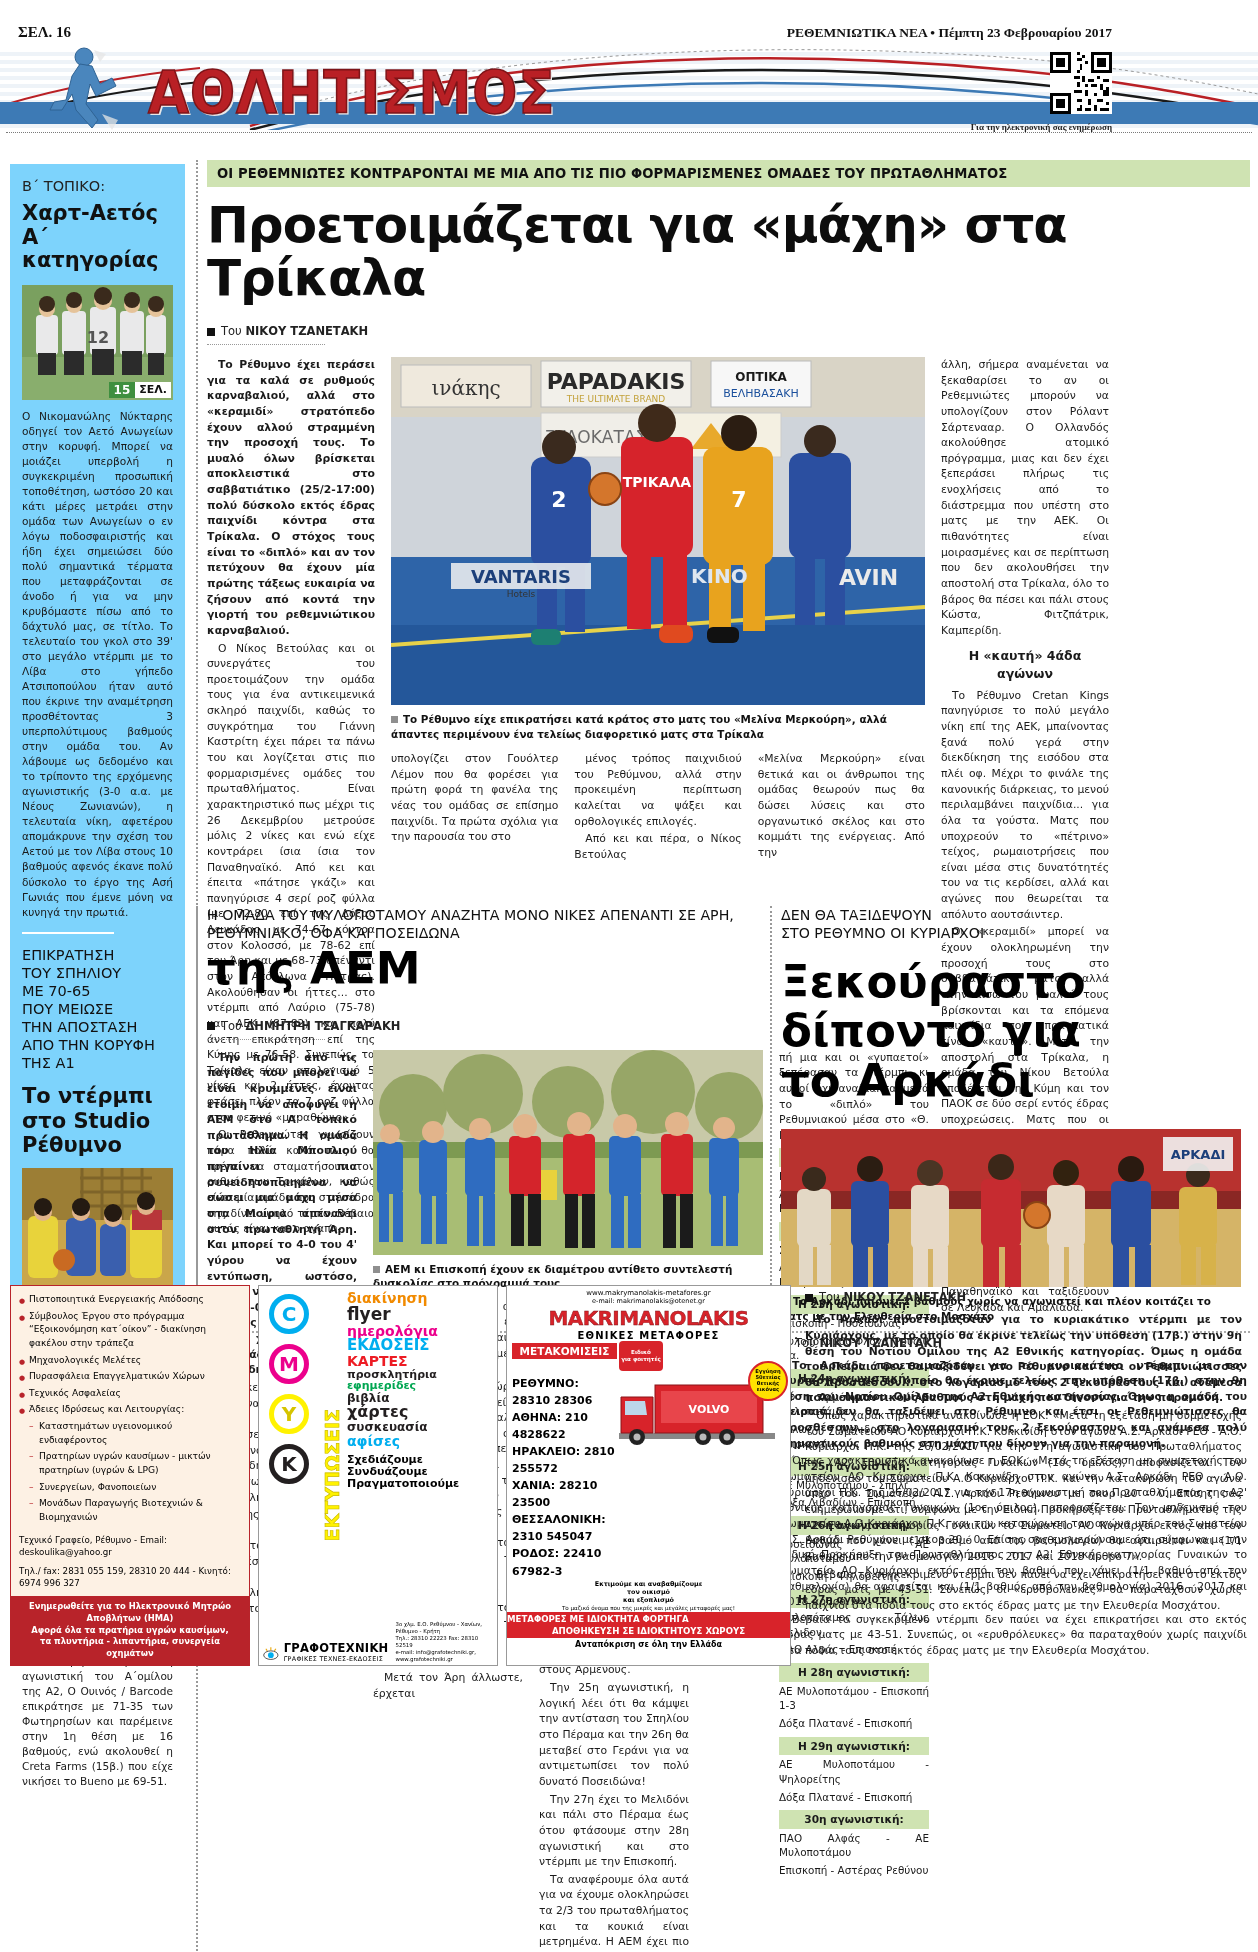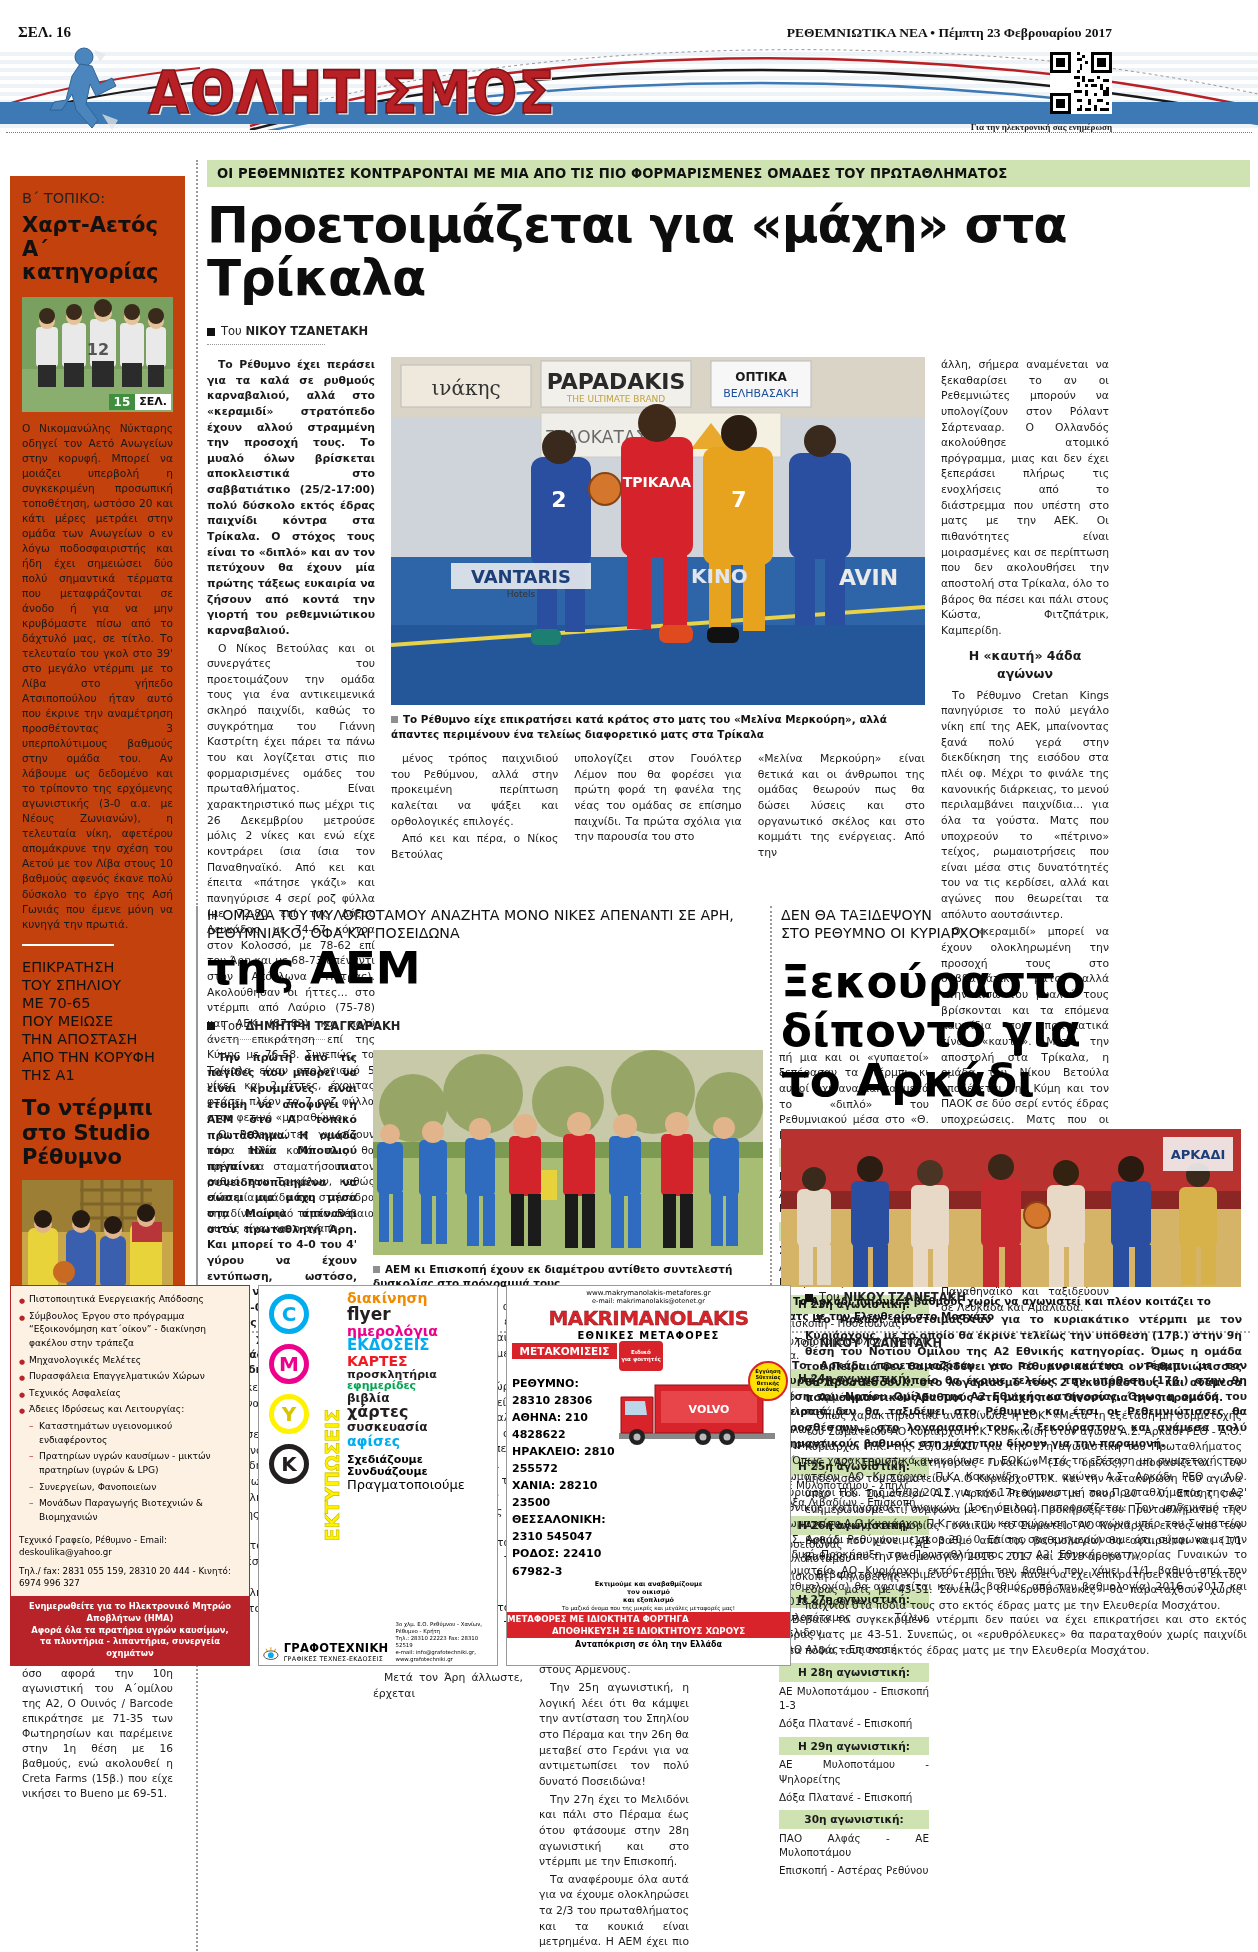--- a/index.html
+++ b/index.html
@@ -37,22 +37,22 @@
   }
   .qr { position: absolute; right: 22px; top: 52px; width: 62px; height: 62px; }
   .qr-cap { position: absolute; right: 22px; top: 122px; font-family: "Liberation Serif", serif;
             font-size: 9px; font-weight: bold; color: #222; }
 
   
   .content { position: absolute; left: 10px; top: 160px; width: 1240px; }
 
   
   .sidebar {
-    position: absolute; left: 0; top: 16px; width: 175px; height: 1270px;
-    background: #c2410c; padding: 14px 12px;
+    position: absolute; left: 0; top: 4px; width: 175px; height: 1270px;
+    background: #7dd3fc; padding: 14px 12px;
   }
   .sb-kicker { font-size: 14.5px; color: #222; margin-bottom: 8px; }
   .sb-title { font-size: 21px; font-weight: bold; line-height: 1.12; color: #111; }
   .sb-photo { position: relative; margin-top: 12px; width: 151px; height: 115px;
               background: linear-gradient(180deg,#6d8f5a 0%, #7ea068 40%, #8fae75 100%); overflow: hidden; }
   .sb-photo2 { position: relative; margin-top: 10px; width: 151px; height: 162px;
               background: linear-gradient(180deg,#b59a4a 0%, #c7a84f 40%, #a78936 100%); overflow: hidden; }
   .pg-badge { position: absolute; right: 2px; bottom: 2px; display: flex; align-items: stretch; }
   .pg-num { background: #3f8f3f; color: #fff; font-size: 12px; font-weight: bold; padding: 1px 5px; }
   .pg-sel { background: #fff; color: #111; font-size: 11px; font-weight: bold; padding: 1px 4px; }
@@ -390,25 +390,25 @@
               <text x="130" y="240" font-size="9" fill="#333" text-anchor="middle" font-family="DejaVu Sans">Hotels</text>
               <text x="448" y="228" font-size="22" font-weight="bold" fill="#eaeaea" font-family="DejaVu Sans">AVIN</text>
               <text x="300" y="226" font-size="20" font-weight="bold" fill="#dfe6ef" font-family="DejaVu Sans">KINO</text>
             </svg>
           </div>
           <div class="caption">
             <span class="sq"></span><span>Το Ρέθυμνο είχε επικρατήσει κατά κράτος στο ματς του «Μελίνα Μερκούρη», αλλά άπαντες περιμένουν ένα τελείως διαφορετικό ματς στα Τρίκαλα</span>
           </div>
           <div style="display:flex; gap:16px; margin-top:10px">
             <div class="col" style="width:168px">
+              <p style="text-indent:0">υπολογίζει στον Γουόλτερ Λέμον που θα φορέσει για πρώτη φορά τη φανέλα της νέας του ομάδας σε επίσημο παιχνίδι. Τα πρώτα σχόλια για την παρουσία του στο</p>
+            </div>
+            <div class="col" style="width:168px">
               <p>μένος τρόπος παιχνιδιού του Ρεθύμνου, αλλά στην προκειμένη περίπτωση καλείται να ψάξει και ορθολογικές επιλογές.</p>
               <p>Από κει και πέρα, ο Νίκος Βετούλας</p>
-            </div>
-            <div class="col" style="width:168px">
-              <p style="text-indent:0">υπολογίζει στον Γουόλτερ Λέμον που θα φορέσει για πρώτη φορά τη φανέλα της νέας του ομάδας σε επίσημο παιχνίδι. Τα πρώτα σχόλια για την παρουσία του στο</p>
             </div>
             <div class="col" style="width:168px">
               <p style="text-indent:0">«Μελίνα Μερκούρη» είναι θετικά και οι άνθρωποι της ομάδας θεωρούν πως θα δώσει λύσεις και στο οργανωτικό σκέλος και στο κομμάτι της ενέργειας. Από την</p>
             </div>
           </div>
         </div>
 
         <div class="col" style="width:168px">
           <p style="text-indent:0">άλλη, σήμερα αναμένεται να ξεκαθαρίσει το αν οι Ρεθεμνιώτες μπορούν να υπολογίζουν στον Ρόλαντ Σάρτενααρ. Ο Ολλανδός ακολούθησε ατομικό πρόγραμμα, μιας και δεν έχει ξεπεράσει πλήρως τις ενοχλήσεις από το διάστρεμμα που υπέστη στο ματς με την ΑΕΚ. Οι πιθανότητες είναι μοιρασμένες και σε περίπτωση που δεν ακολουθήσει την αποστολή στα Τρίκαλα, όλο το βάρος θα πέσει και πάλι στους Κώστα, Φιτζπάτρικ, Καμπερίδη.</p>
           <h4>Η «καυτή» 4άδα αγώνων</h4>
@@ -689,21 +689,21 @@
           <div style="font-size:15px;font-weight:bold;color:#00aeef">ΕΚΔΟΣΕΙΣ</div>
           <div style="font-size:14px;font-weight:bold;color:#ed1c24">ΚΑΡΤΕΣ</div>
           <div style="font-size:11px;font-weight:bold;color:#231f20">προσκλητήρια</div>
           <div style="font-size:11px;font-weight:bold;color:#00a651">εφημερίδες</div>
           <div style="font-size:12px;font-weight:bold;color:#231f20">βιβλία</div>
           <div style="font-size:16px;font-weight:bold;color:#231f20">χάρτες</div>
           <div style="font-size:12px;font-weight:bold;color:#231f20">συσκευασία</div>
           <div style="font-size:14px;font-weight:bold;color:#00aeef">αφίσες</div>
           <div style="margin-top:6px;font-size:11px;font-weight:bold">Σχεδιάζουμε</div>
           <div style="font-size:11px;font-weight:bold">Συνδυάζουμε</div>
-          <div style="font-size:13px;font-weight:normal">Πραγματοποιούμε</div>
+          <div style="font-size:11px;font-weight:bold">Πραγματοποιούμε</div>
         </div>
       </div>
       <div style="position:absolute;left:4px;bottom:2px;width:232px;display:flex;gap:5px;align-items:flex-end">
         <svg width="22" height="20" viewBox="0 0 22 20">
           <ellipse cx="11" cy="13" rx="10" ry="6" fill="#fff" stroke="#111"></ellipse>
           <circle cx="11" cy="13" r="4" fill="#00aeef"></circle>
           <g stroke="#e8a300" stroke-width="1.5">
               <line x1="4" y1="4" x2="6" y2="7"></line>
               <line x1="11" y1="2" x2="11" y2="6"></line>
               <line x1="18" y1="4" x2="16" y2="7"></line>

